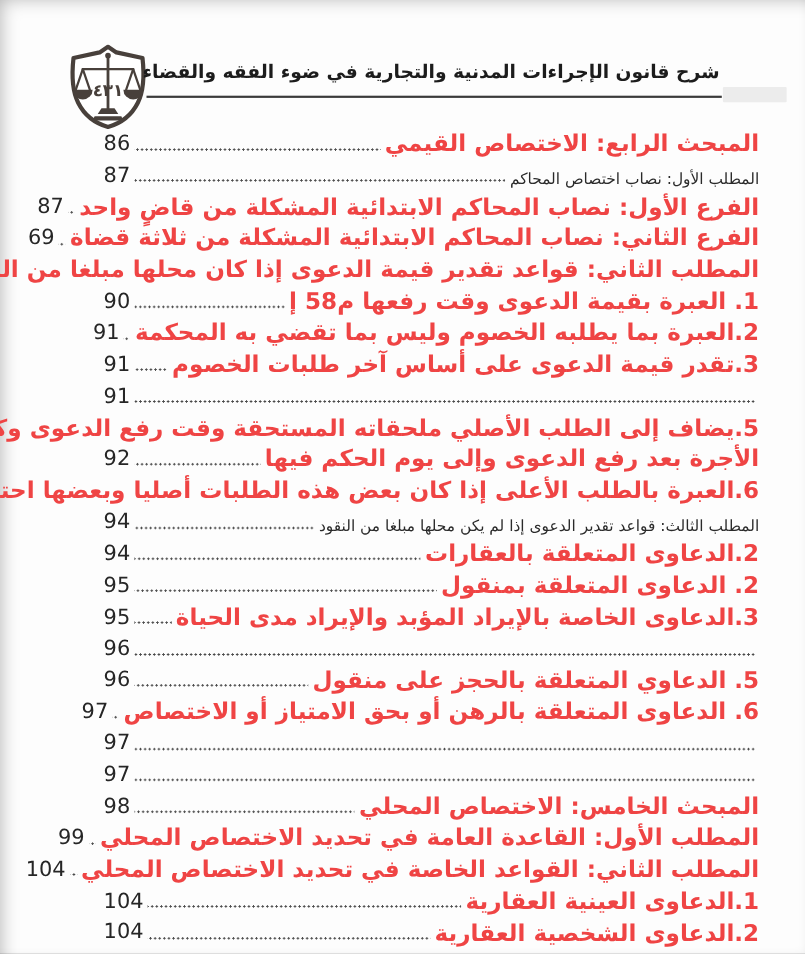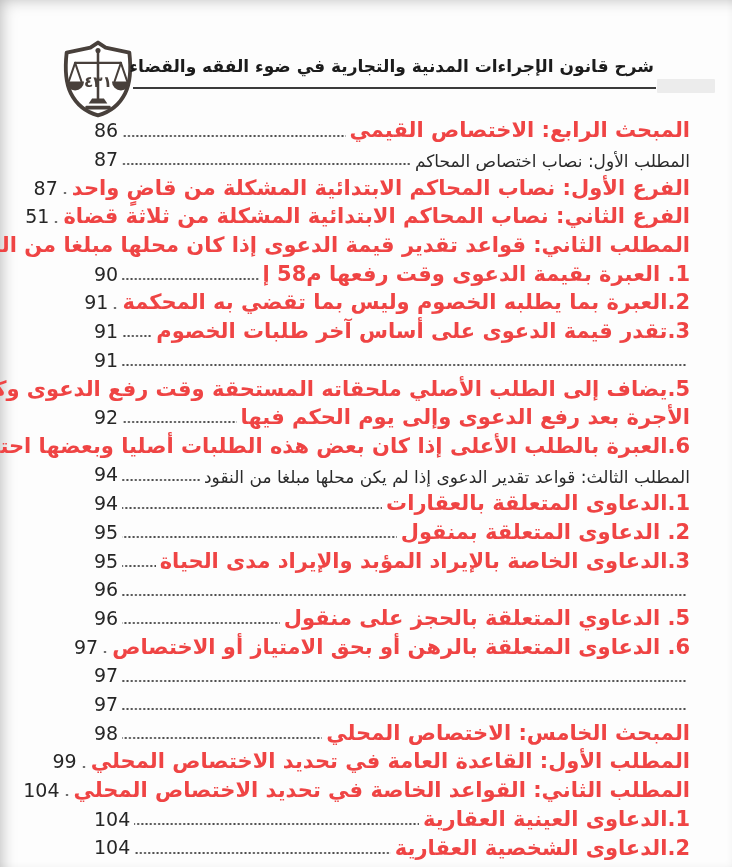--- a/index.html
+++ b/index.html
@@ -34,21 +34,21 @@
     display:flex;align-items:flex-end;
     height:28.7px;
     direction:rtl;
   }
   .row .t{
     flex:0 1 auto;
     white-space:nowrap;
     font-size:21px;font-weight:700;color:#ef4444;
     line-height:1.35;
   }
-  .row.alt .t{font-weight:400;font-size:17px;color:#2a2a2a;}
+  .row.alt .t{font-weight:400;font-size:14px;color:#2a2a2a;}
   .row .dots{
     flex:1 1 auto;min-width:6px;height:5px;
     margin:0 4px 7px 4px;
     background-image:radial-gradient(circle,#4a4a4a 0.9px,transparent 1.15px);
     background-size:4.2px 4.2px;
     background-position:center bottom;
     background-repeat:repeat-x;
   }
   .row .num{
     flex:0 0 auto;
@@ -102,21 +102,21 @@
         <span class="num">87</span>
       </div>
       <div class="row">
         <span class="t">الفرع الأول: نصاب المحاكم الابتدائية المشكلة من قاضٍ واحد</span>
         <span class="dots"></span>
         <span class="num">87</span>
       </div>
       <div class="row">
         <span class="t">الفرع الثاني: نصاب المحاكم الابتدائية المشكلة من ثلاثة قضاة</span>
         <span class="dots"></span>
-        <span class="num">51</span>
+        <span class="num">69</span>
       </div>
       <div class="row">
         <span class="t">المطلب الثاني: قواعد تقدير قيمة الدعوى إذا كان محلها مبلغا من النقود</span>
         <span class="dots"></span>
         <span class="num">90</span>
       </div>
       <div class="row">
         <span class="t">1. العبرة بقيمة الدعوى وقت رفعها م58 إ</span>
         <span class="dots"></span>
         <span class="num">90</span>
@@ -147,21 +147,21 @@
         <span class="t">6.العبرة بالطلب الأعلى إذا كان بعض هذه الطلبات أصليا وبعضها احتياطي</span>
         <span class="dots"></span>
         <span class="num">93</span>
       </div>
       <div class="row alt">
         <span class="t">المطلب الثالث: قواعد تقدير الدعوى إذا لم يكن محلها مبلغا من النقود</span>
         <span class="dots"></span>
         <span class="num">94</span>
       </div>
       <div class="row">
-        <span class="t">1.الدعاوى المتعلقة بالعقارات</span>
+        <span class="t">2.الدعاوى المتعلقة بالعقارات</span>
         <span class="dots"></span>
         <span class="num">94</span>
       </div>
       <div class="row">
         <span class="t">2. الدعاوى المتعلقة بمنقول</span>
         <span class="dots"></span>
         <span class="num">95</span>
       </div>
       <div class="row">
         <span class="t">3.الدعاوى الخاصة بالإيراد المؤبد والإيراد مدى الحياة</span>

